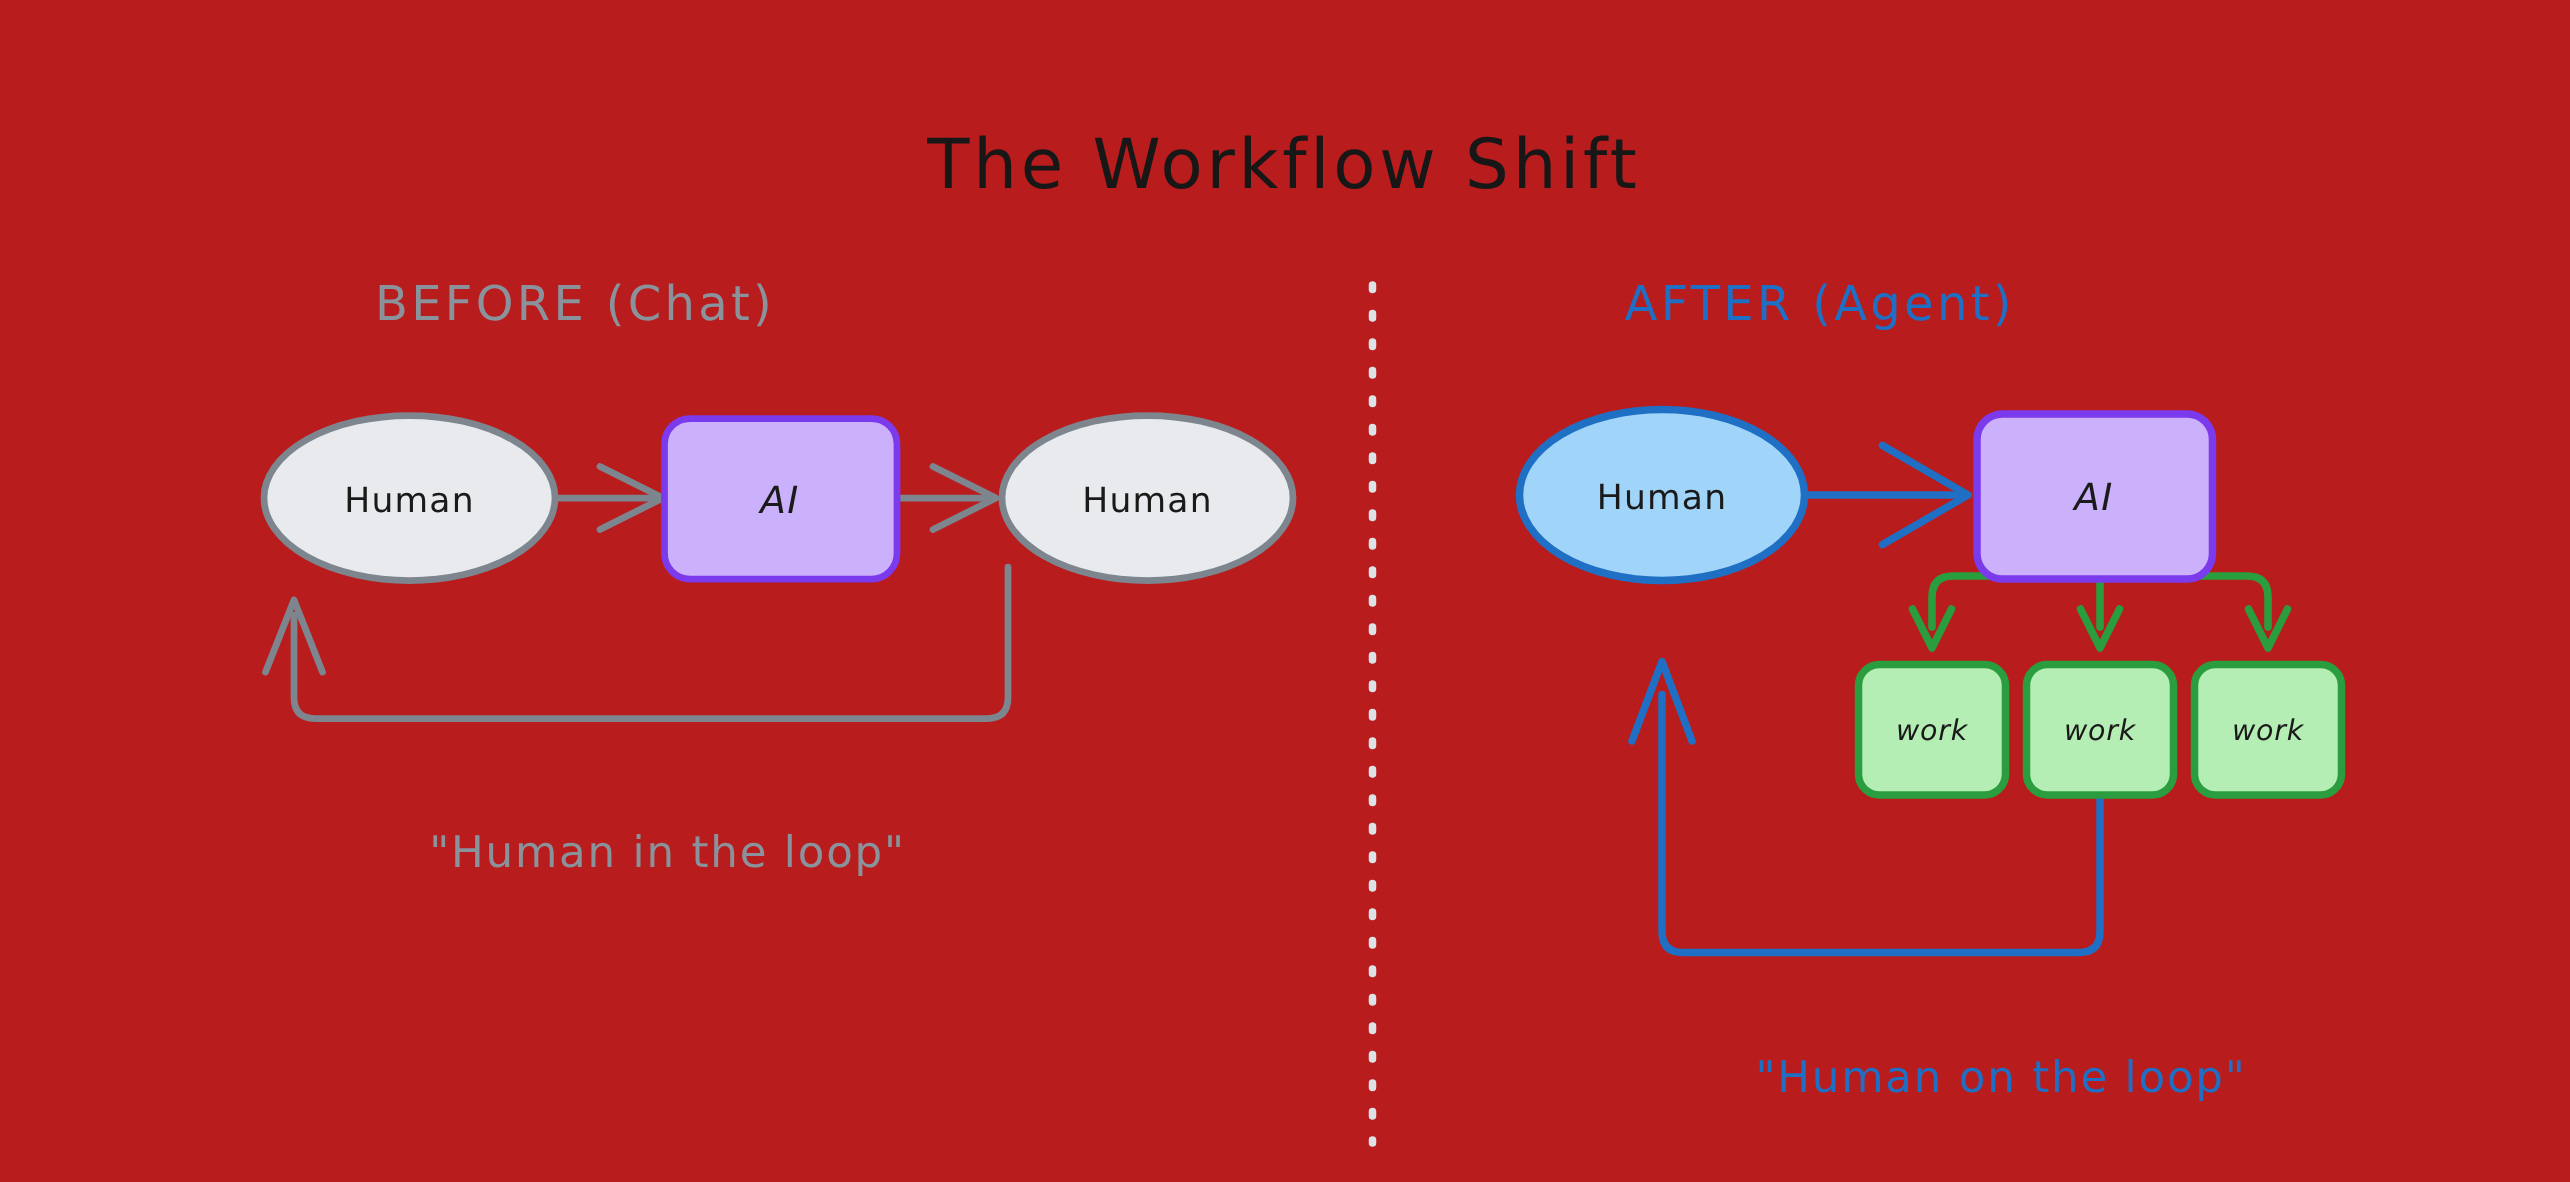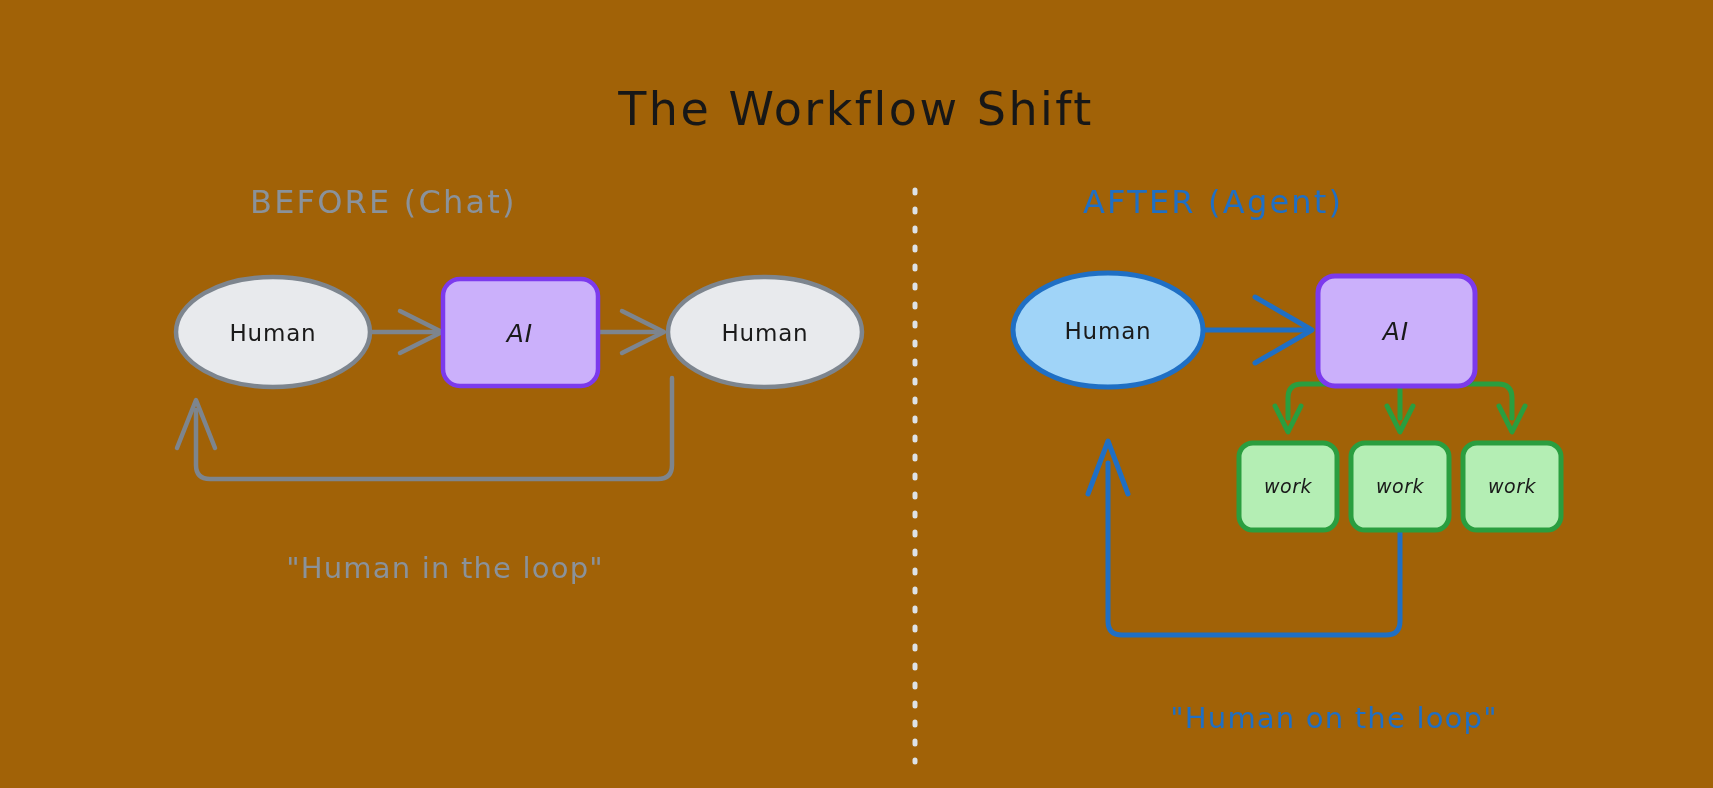--- a/index.html
+++ b/index.html
@@ -10,21 +10,21 @@
   body {
     width: 1713px;
     height: 788px;
     font-family: "DejaVu Sans", sans-serif;
     overflow: hidden;
   }
   #canvas {
     position: relative;
     width: 1713px;
     height: 788px;
-    background: #a16207;
+    background: #b91c1c;
   }
   svg#diagram {
     position: absolute;
     top: 0;
     left: 0;
     width: 1713px;
     height: 788px;
   }
   .node-label {
     font-family: "DejaVu Sans", sans-serif;

